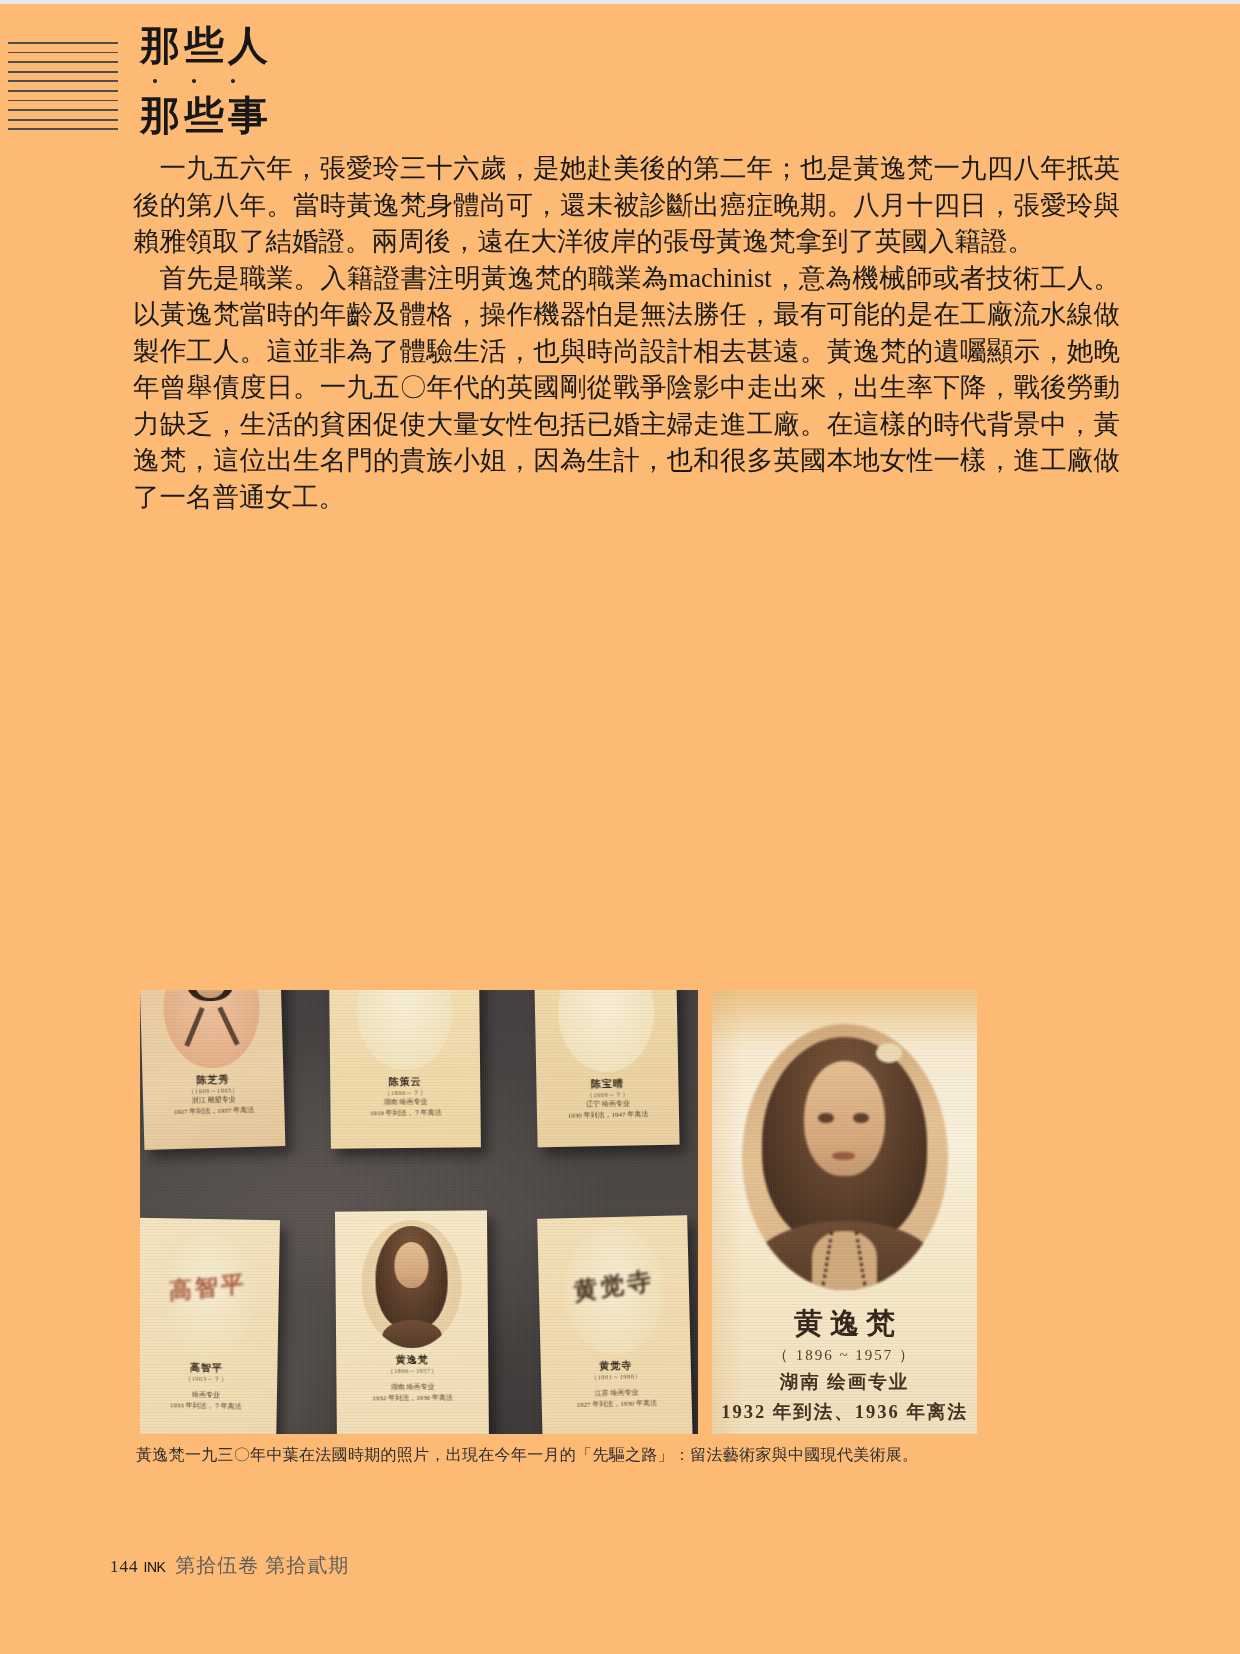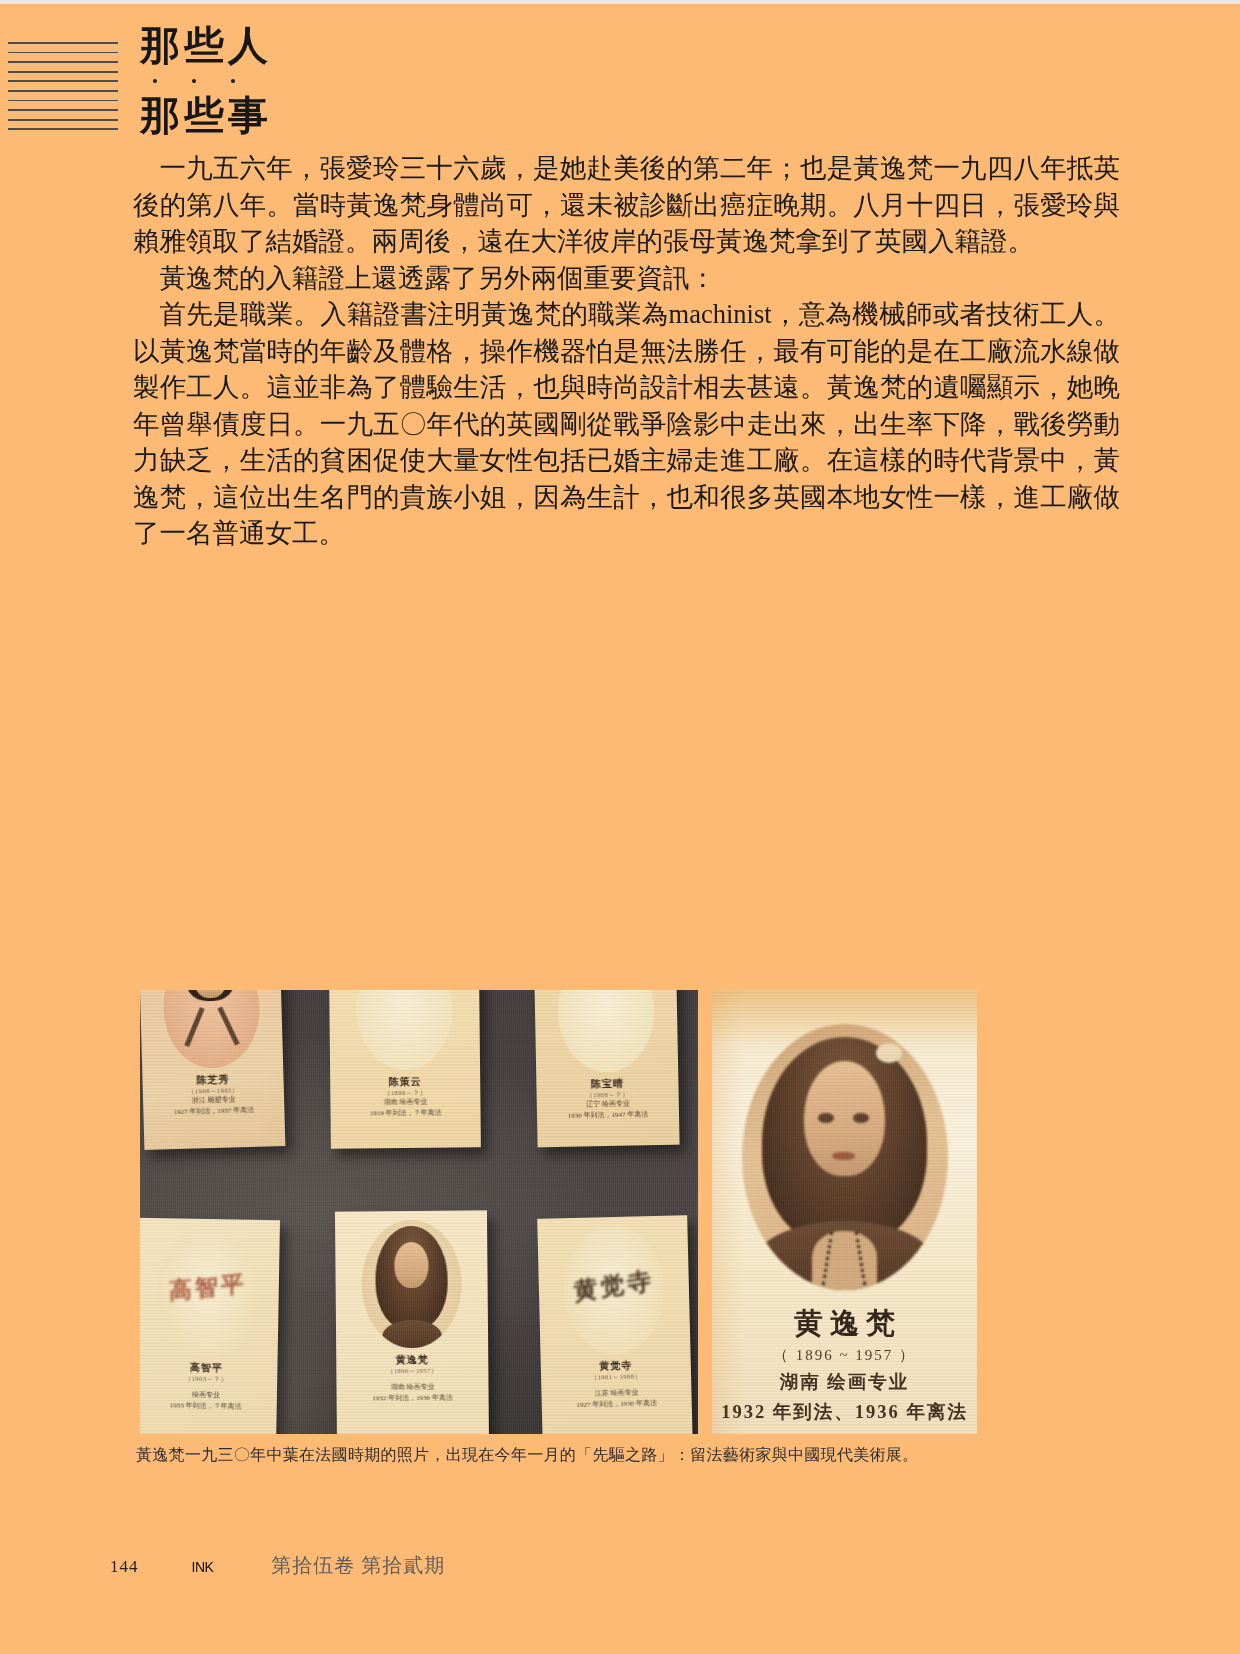--- a/index.html
+++ b/index.html
@@ -112,41 +112,40 @@
   .big-oval .flower{top:7%;right:22%;width:26px;height:20px;}
   .rp-name{position:relative;z-index:2;margin-top:14px;font-size:29px;font-weight:bold;
     letter-spacing:7px;color:#32241a;text-indent:7px;filter:blur(.3px);}
   .rp-dates{position:relative;z-index:2;margin-top:2px;font-size:15px;letter-spacing:2px;color:#4c3826;filter:blur(.3px);}
   .rp-info{position:relative;z-index:2;margin-top:5px;font-size:18.5px;font-weight:bold;color:#42301f;
     letter-spacing:2px;filter:blur(.35px);line-height:1.35;}
 
   
   .caption{position:absolute;left:136px;top:1441px;width:940px;font-size:16px;color:#2e2e2e;
     font-family:"Liberation Sans","DejaVu Sans",sans-serif;letter-spacing:.3px;}
-  .pagefoot{position:absolute;left:110px;top:1548px;display:flex;align-items:baseline;gap:48px;}
+  .pagefoot{position:absolute;left:110px;top:1548px;display:flex;align-items:baseline;}
   .pf-num{font-size:17px;color:#222;letter-spacing:1px;}
   .pf-mag{font-size:14px;font-weight:normal;margin-left:5px;color:#111;
     font-family:"Liberation Sans","DejaVu Sans",sans-serif;letter-spacing:-.5px;}
   .pf-issue{font-size:20px;color:#5e5e5e;margin-left:10px;letter-spacing:1px;}
 </style>
 </head>
 <body>
 
 <div class="page">
 
   <div class="hdr-rules"></div>
   <div class="hdr-title">
     <div class="hdr-line">那些人</div>
     <div class="hdr-dots">•••</div>
     <div class="hdr-line">那些事</div>
   </div>
 
   <div class="article">
     <p>一九五六年，張愛玲三十六歲，是她赴美後的第二年；也是黃逸梵一九四八年抵英後的第八年。當時黃逸梵身體尚可，還未被診斷出癌症晚期。八月十四日，張愛玲與賴雅領取了結婚證。兩周後，遠在大洋彼岸的張母黃逸梵拿到了英國入籍證。</p>
-    <p>黃逸梵的入籍證上還透露了另外兩個重要資訊：</p>
     <p>首先是職業。入籍證書注明黃逸梵的職業為machinist，意為機械師或者技術工人。以黃逸梵當時的年齡及體格，操作機器怕是無法勝任，最有可能的是在工廠流水線做製作工人。這並非為了體驗生活，也與時尚設計相去甚遠。黃逸梵的遺囑顯示，她晚年曾舉債度日。一九五〇年代的英國剛從戰爭陰影中走出來，出生率下降，戰後勞動力缺乏，生活的貧困促使大量女性包括已婚主婦走進工廠。在這樣的時代背景中，黃逸梵，這位出生名門的貴族小姐，因為生計，也和很多英國本地女性一樣，進工廠做了一名普通女工。</p>
   </div>
 
   <div class="figure">
 
     <div class="photo-left">
 
       <div class="card r1 c0">
         <div class="oval op-lady">
           <div class="pt">

